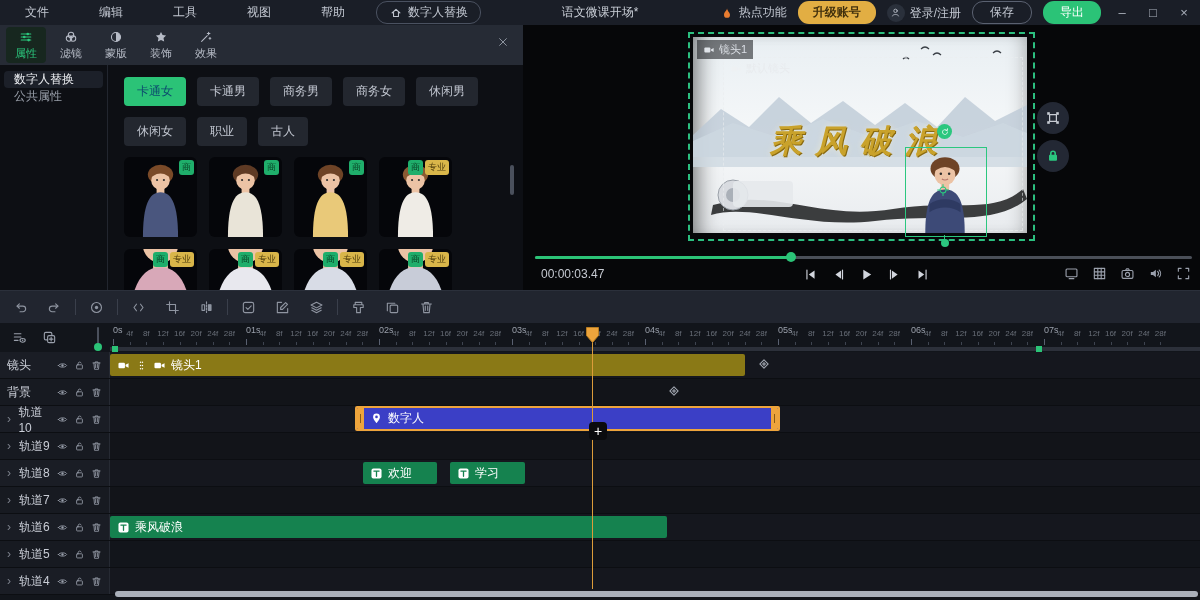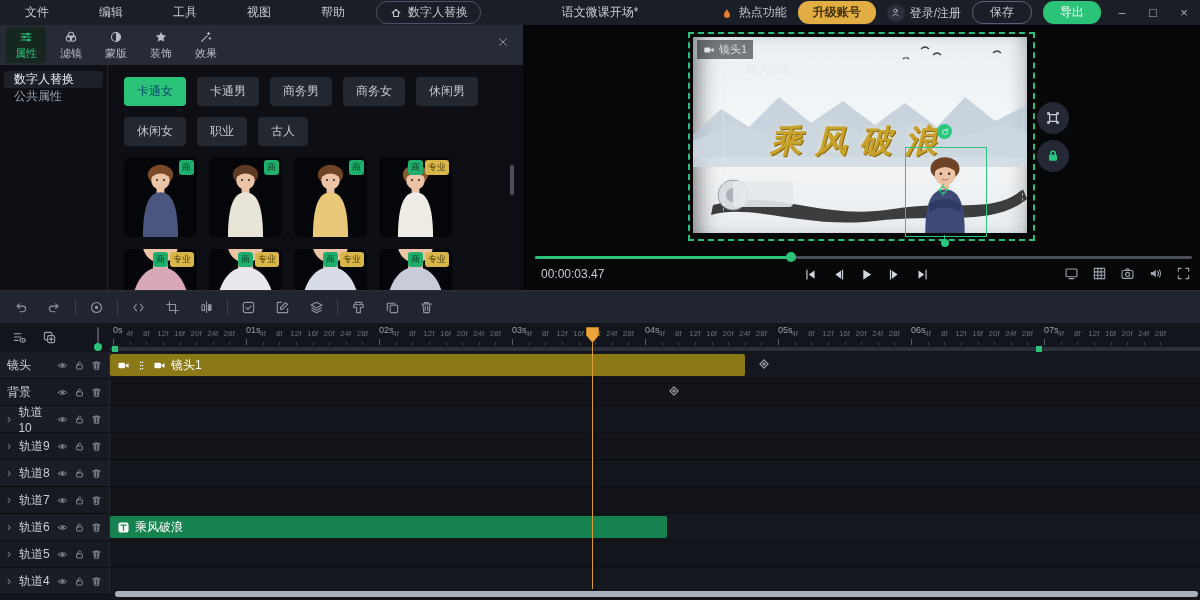--- a/index.html
+++ b/index.html
@@ -937,20 +937,34 @@
             </span>
             <span style="display:flex">
               <span class="ic ">
                 <svg viewBox="0 0 16 16">
                   <path d="M2.8 4.3h10.4M6 4.3V2.8h4v1.5M4.2 4.3l.9 9.2h5.8l.9-9.2M6.7 6.5v4.5M9.3 6.5v4.5"></path>
                 </svg>
               </span>
             </span>
           </span>
         </div>
+        <div class="lane">
+          <div class="clip selected" style="left:245px;width:425px;background:#3b3fc6">
+            <span class="ic ">
+              <svg viewBox="0 0 16 16">
+                <path d="M8 1.8a4.2 4.2 0 0 1 4.2 4.2C12.2 9 8 13.6 8 13.6S3.8 9 3.8 6A4.2 4.2 0 0 1 8 1.8Z" fill="currentColor" stroke="none"></path>
+                <circle cx="8" cy="6" r="1.6" fill="#3b3fc6" stroke="none"></circle>
+              </svg>
+            </span>
+            <span class="clip-label">数字人</span>
+            <span class="drag l"></span>
+            <span class="drag r"></span>
+          </div>
+          <div class="plus-btn">+</div>
+        </div>
       </div>
       <div class="trow">
         <div class="t-head">
           <span class="chev">›</span>
           <span class="t-name">轨道9</span>
           <span class="t-icons">
             <span style="display:flex">
               <span class="ic ">
                 <svg viewBox="0 0 16 16">
                   <path d="M2 8c2.2-3.4 9.8-3.4 12 0-2.2 3.4-9.8 3.4-12 0Z"></path>
@@ -999,20 +1013,40 @@
               </span>
             </span>
             <span style="display:flex">
               <span class="ic ">
                 <svg viewBox="0 0 16 16">
                   <path d="M2.8 4.3h10.4M6 4.3V2.8h4v1.5M4.2 4.3l.9 9.2h5.8l.9-9.2M6.7 6.5v4.5M9.3 6.5v4.5"></path>
                 </svg>
               </span>
             </span>
           </span>
+        </div>
+        <div class="lane">
+          <div class="clip" style="left:253px;width:74px;background:#15824f">
+            <span class="ic ">
+              <svg viewBox="0 0 16 16">
+                <rect x="1.8" y="1.8" width="12.4" height="12.4" rx="2.4" fill="#fff" stroke="none"></rect>
+                <path d="M4.8 5h6.4M8 5v6.4" stroke="#15824f" stroke-width="1.6"></path>
+              </svg>
+            </span>
+            <span class="clip-label">欢迎</span>
+          </div>
+          <div class="clip" style="left:340px;width:75px;background:#15824f">
+            <span class="ic ">
+              <svg viewBox="0 0 16 16">
+                <rect x="1.8" y="1.8" width="12.4" height="12.4" rx="2.4" fill="#fff" stroke="none"></rect>
+                <path d="M4.8 5h6.4M8 5v6.4" stroke="#15824f" stroke-width="1.6"></path>
+              </svg>
+            </span>
+            <span class="clip-label">学习</span>
+          </div>
         </div>
       </div>
       <div class="trow">
         <div class="t-head">
           <span class="chev">›</span>
           <span class="t-name">轨道7</span>
           <span class="t-icons">
             <span style="display:flex">
               <span class="ic ">
                 <svg viewBox="0 0 16 16">

